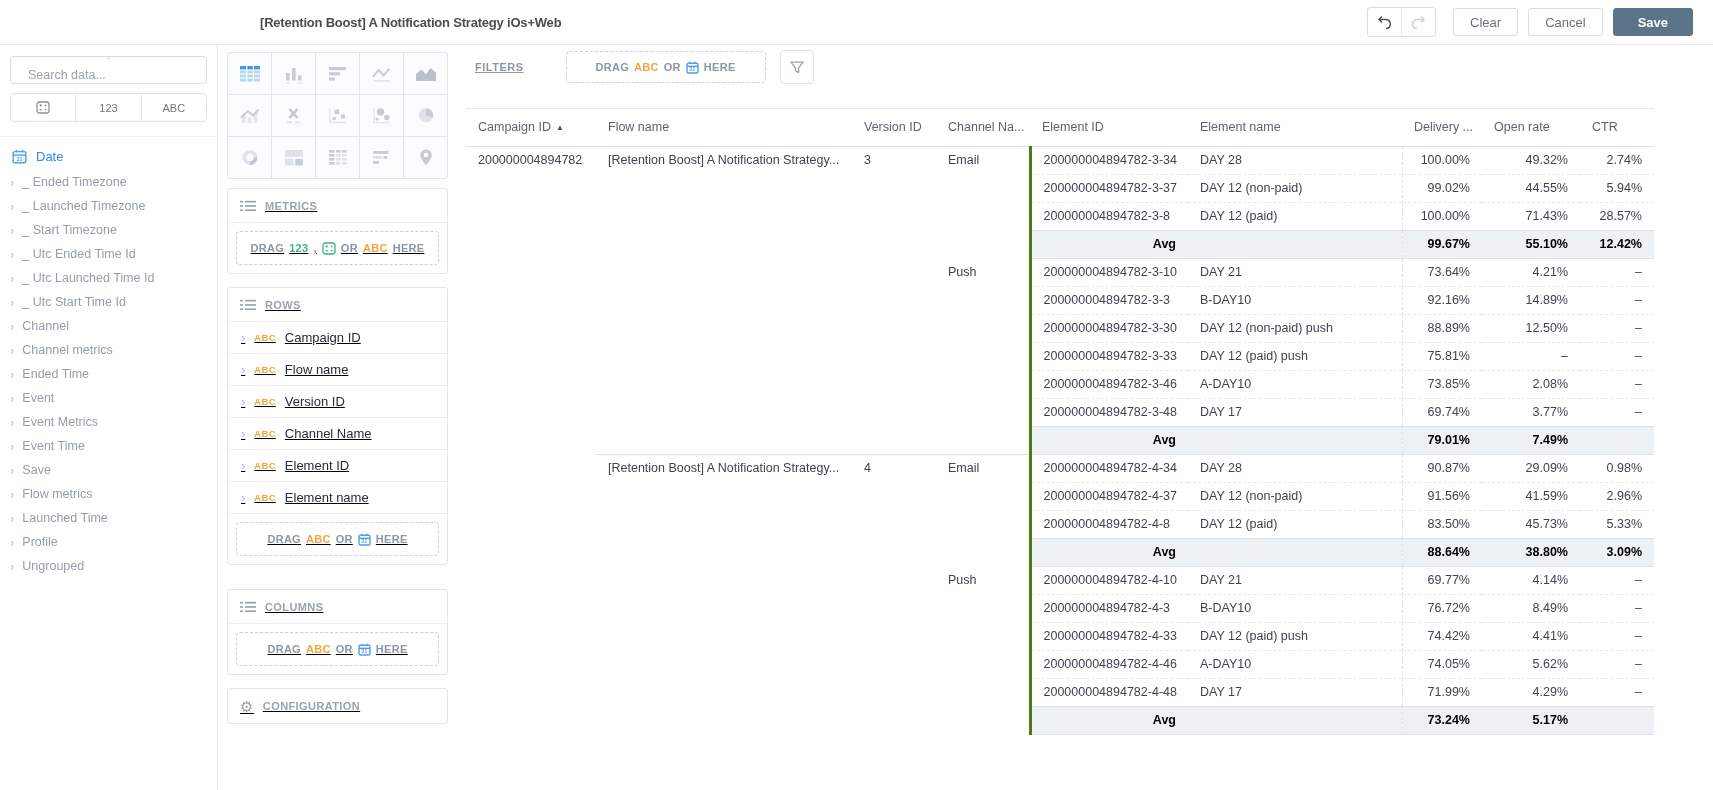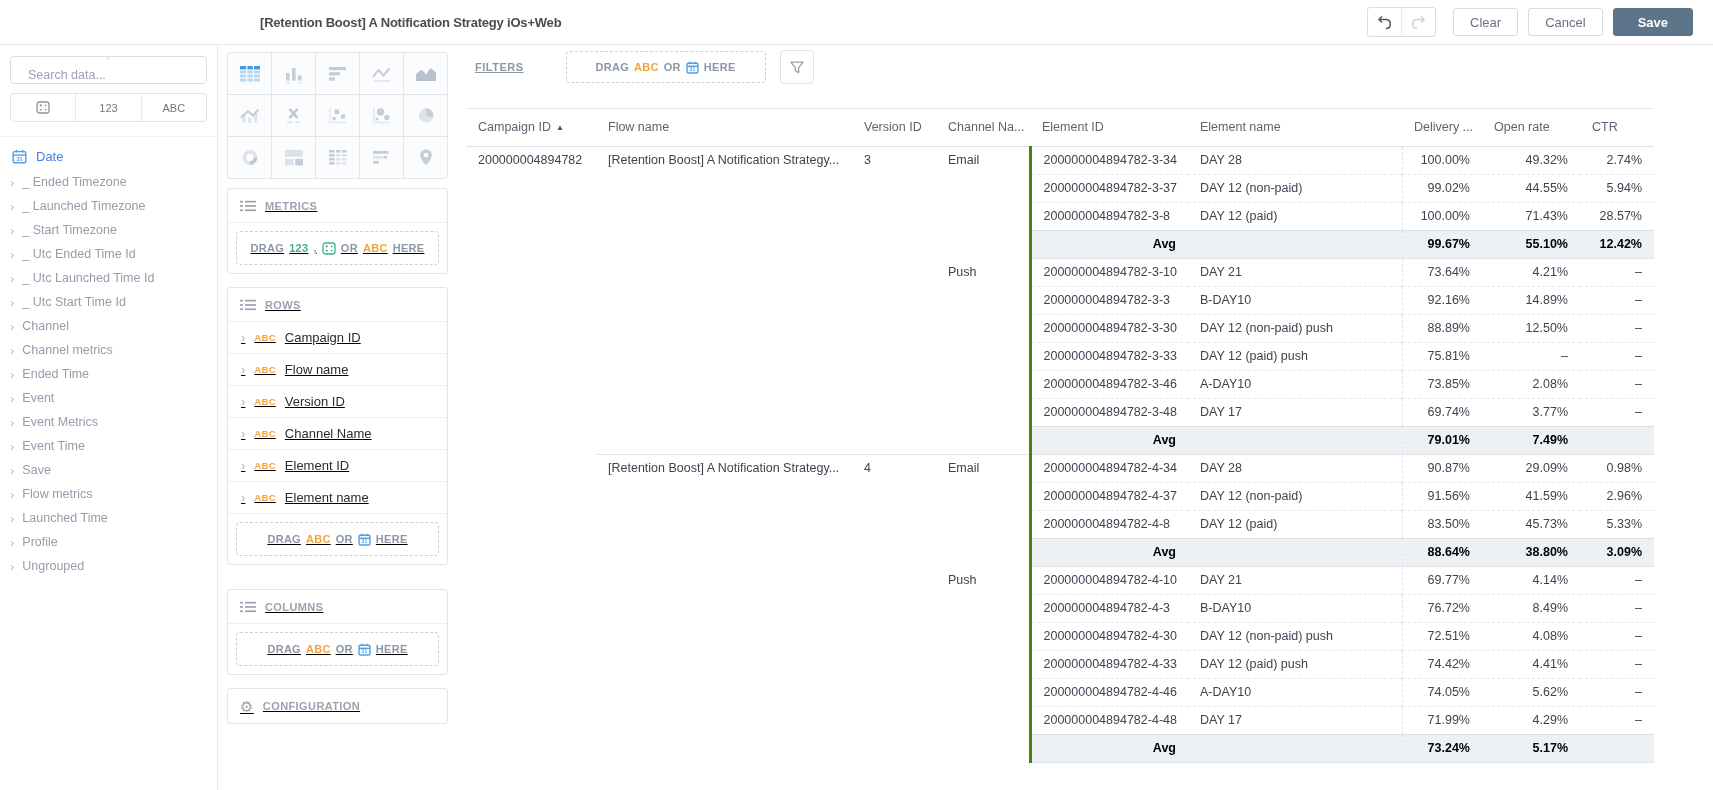--- a/index.html
+++ b/index.html
@@ -714,31 +714,20 @@
               <td class="col-element_name band">B-DAY10</td>
               <td class="col-delivery num band">76.72%</td>
               <td class="col-open_rate num band">8.49%</td>
               <td class="col-ctr num band">–</td>
             </tr>
             <tr class="row-data">
               <td class="col-campaign"></td>
               <td class="col-flow"></td>
               <td class="col-version"></td>
               <td class="col-channel"></td>
-              <td class="col-element_id band">200000004894782-4-30</td>
-              <td class="col-element_name band">DAY 12 (non-paid) push</td>
-              <td class="col-delivery num band">72.51%</td>
-              <td class="col-open_rate num band">4.08%</td>
-              <td class="col-ctr num band">–</td>
-            </tr>
-            <tr class="row-data">
-              <td class="col-campaign"></td>
-              <td class="col-flow"></td>
-              <td class="col-version"></td>
-              <td class="col-channel"></td>
               <td class="col-element_id band">200000004894782-4-33</td>
               <td class="col-element_name band">DAY 12 (paid) push</td>
               <td class="col-delivery num band">74.42%</td>
               <td class="col-open_rate num band">4.41%</td>
               <td class="col-ctr num band">–</td>
             </tr>
             <tr class="row-data">
               <td class="col-campaign"></td>
               <td class="col-flow"></td>
               <td class="col-version"></td>

